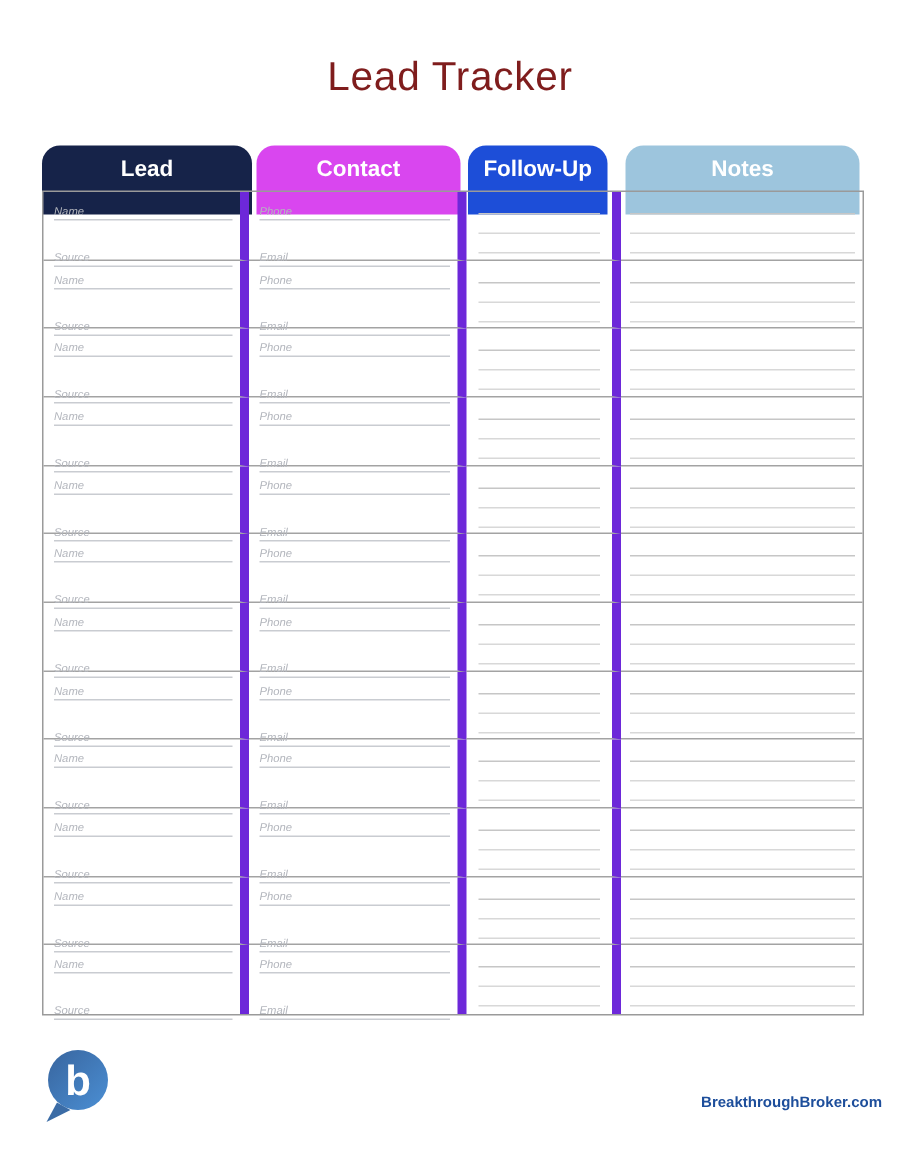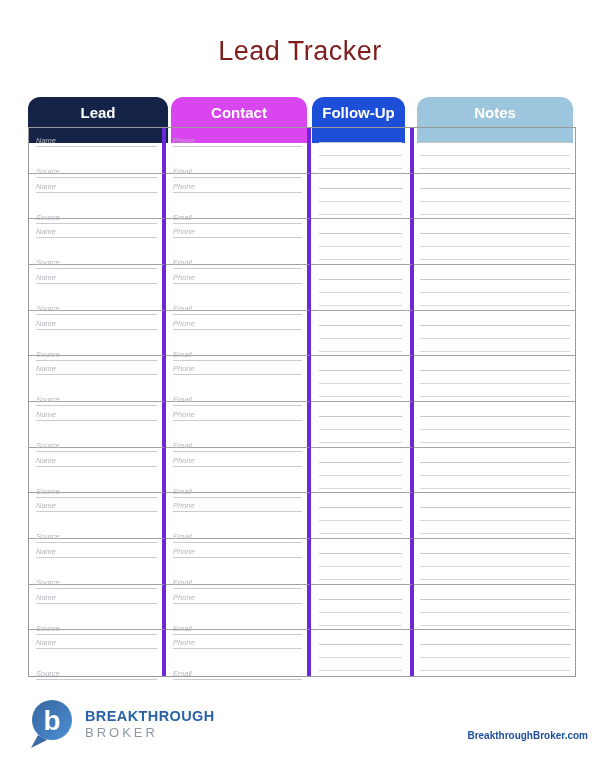--- a/index.html
+++ b/index.html
@@ -21,21 +21,21 @@
   .p0 { left:0;   width:140px; }
   .p1 { left:143px; width:136px; }
   .p2 { left:284px; width:93px; }
   .p3 { left:389px; width:156px; }
   .tbody {
     position:absolute; top:30px; left:0; width:548px; height:550px;
     box-sizing:border-box; border:1px solid #9a9a9a;
     display:grid; grid-template-columns:137px 145px 103px 1fr;
     grid-template-rows:repeat(12, 1fr);
   }
-  .cell { position:relative; border-right:4px solid #6d28d9; border-bottom:1px solid #a3a3a3; }
+  .cell { position:relative; border-right:6px solid #6d28d9; border-bottom:1px solid #a3a3a3; }
   .cell.col3 { border-right:none; }
   .cell.lastrow { border-bottom:none; }
   .field-line {
     position:absolute; left:7px; right:5px; height:11px;
     border-bottom:1px solid #c9ccd1;
     font-style:italic; font-size:7.5px; line-height:12px; color:#b3b6bd;
   }
   .fl0 { top:7px; }
   .fl1 { top:38px; }
   .rule-line { position:absolute; height:0; border-bottom:1px solid #d8d8d8; }
@@ -298,21 +298,17 @@
       <defs>
         <linearGradient id="lg" x1="0" y1="0" x2="1" y2="1">
           <stop offset="0" stop-color="#38659e"></stop>
           <stop offset="1" stop-color="#4b8fd4"></stop>
         </linearGradient>
       </defs>
       <circle cx="24" cy="21" r="20" fill="url(#lg)"></circle>
       <path d="M10 36 L3 49 L19 41 Z" fill="#3b6ca6"></path>
       <text x="24" y="31" text-anchor="middle" font-family="Liberation Sans, sans-serif" font-size="28" font-weight="bold" fill="#ffffff">b</text>
     </svg>
-    <div>
-      <div class="logo-text-primary">BREAKTHROUGH</div>
-      <div class="logo-text-secondary">BROKER</div>
-    </div>
   </div>
 
   <a class="website-link" href="#">BreakthroughBroker.com</a>
 
 </div>
 
 </body></html>

